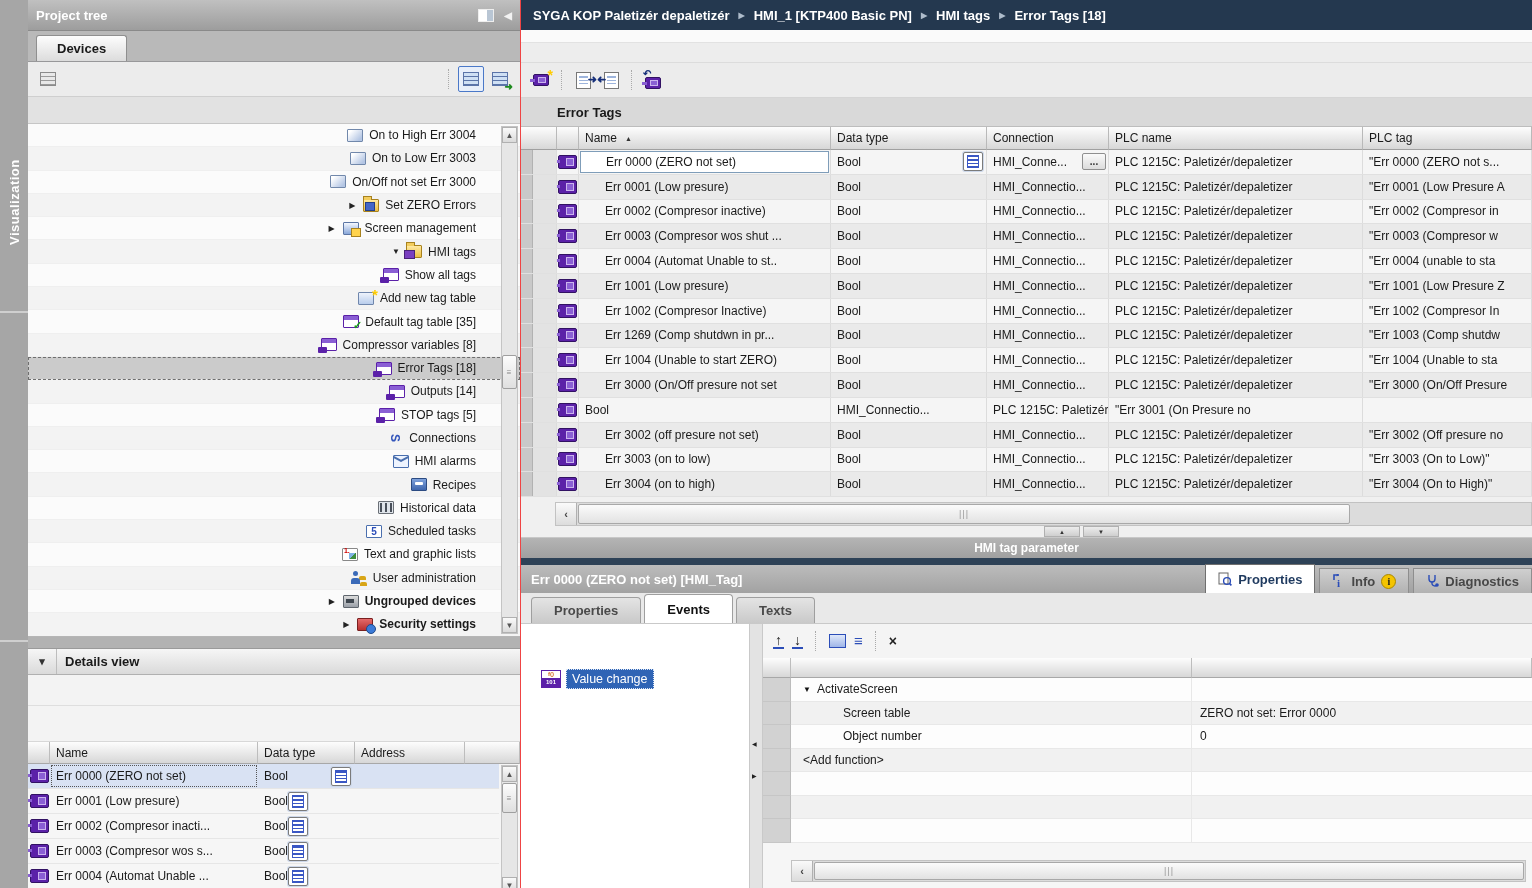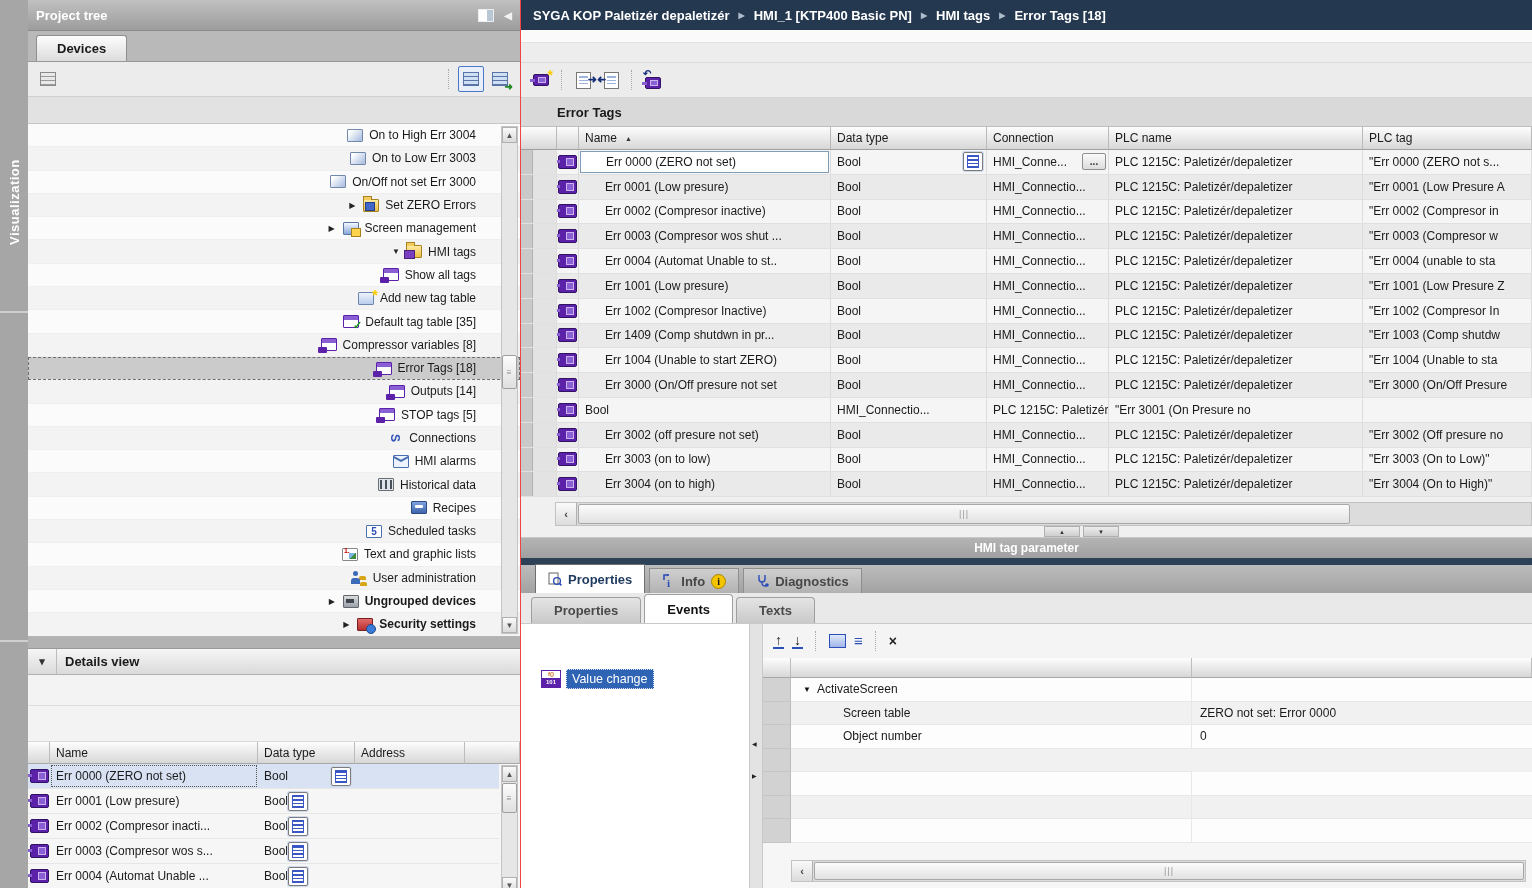--- a/index.html
+++ b/index.html
@@ -330,30 +330,30 @@
           <span class="ti"></span>
           <span class="tlabel">Connections</span>
         </div>
 
         <div class="tree-row" data-level="4" data-icon="alarms">
           <span class="exp"></span>
           <span class="ti"></span>
           <span class="tlabel">HMI alarms</span>
         </div>
 
+        <div class="tree-row" data-level="4" data-icon="recipes">
+          <span class="exp"></span>
+          <span class="ti"></span>
+          <span class="tlabel">Recipes</span>
+        </div>
+
         <div class="tree-row" data-level="4" data-icon="historical">
           <span class="exp"></span>
           <span class="ti"></span>
           <span class="tlabel">Historical data</span>
-        </div>
-
-        <div class="tree-row" data-level="4" data-icon="recipes">
-          <span class="exp"></span>
-          <span class="ti"></span>
-          <span class="tlabel">Recipes</span>
         </div>
 
         <div class="tree-row" data-level="4" data-icon="scheduled">
           <span class="exp"></span>
           <span class="ti"></span>
           <span class="tlabel">Scheduled tasks</span>
         </div>
 
         <div class="tree-row" data-level="4" data-icon="text-lists">
           <span class="exp"></span>
@@ -673,21 +673,21 @@
           <div class="ctag">"Err 1002 (Compresor In</div>
         </div>
 
         <div class="trow">
           <div class="csel"></div>
           <div class="c2"></div>
           <div class="cicon">
             <span class="tagicon"></span>
           </div>
           <div class="cname">
-            <span class="namebox">Err 1409 (Comp shutdwn in pr...</span>
+            <span class="namebox">Err 1269 (Comp shutdwn in pr...</span>
           </div>
           <div class="ctype">
             <span>Bool</span>
             </div>
           <div class="cconn">
             <span>HMI_Connectio...</span>
             </div>
           <div class="cplc">PLC 1215C: Paletizér/depaletizer</div>
           <div class="ctag">"Err 1003 (Comp shutdw</div>
         </div>
@@ -811,20 +811,21 @@
 
     <div class="collapse-row">
       <span class="cl-btn">▲</span>
       <span class="cl-btn">▼</span>
     </div>
 
     <div class="param-bar">HMI tag parameter</div>
     <div class="navy-strip"></div>
 
     <div class="insp-titlebar">
+      <span class="insp-title">Err 0000 (ZERO not set) [HMI_Tag]</span>
       <span class="itabs">
         <span class="itab" data-active="true">
           <svg width="14" height="14" viewBox="0 0 14 14">
               <rect x="1" y="1" width="9" height="11" fill="#fff" stroke="#666"></rect>
               <circle cx="9" cy="9" r="3.4" fill="none" stroke="#2b4db8" stroke-width="1.4"></circle>
               <line x1="11.4" y1="11.4" x2="13.4" y2="13.4" stroke="#2b4db8" stroke-width="1.6"></line>
             </svg>
           <span>Properties</span>
           </span>
         <span class="itab">
@@ -892,20 +893,21 @@
           <div class="fl param">Screen table</div>
           <div class="fv">ZERO not set: Error 0000</div>
         </div>
         <div class="func-row">
           <div class="gut"></div>
           <div class="fl param">Object number</div>
           <div class="fv">0</div>
         </div>
         <div class="func-row">
           <div class="gut"></div>
+          <div class="fl">&lt;Add function&gt;</div>
           <div class="fv"></div>
         </div>
         <div class="func-row">
             <div class="gut"></div>
             <div class="fl"></div>
             <div class="fv"></div>
           </div>
         <div class="func-row">
             <div class="gut"></div>
             <div class="fl"></div>

